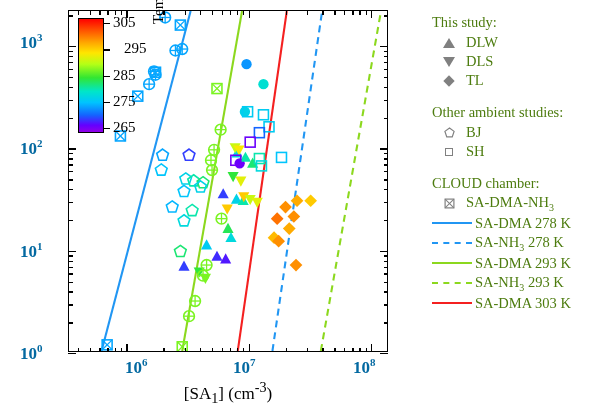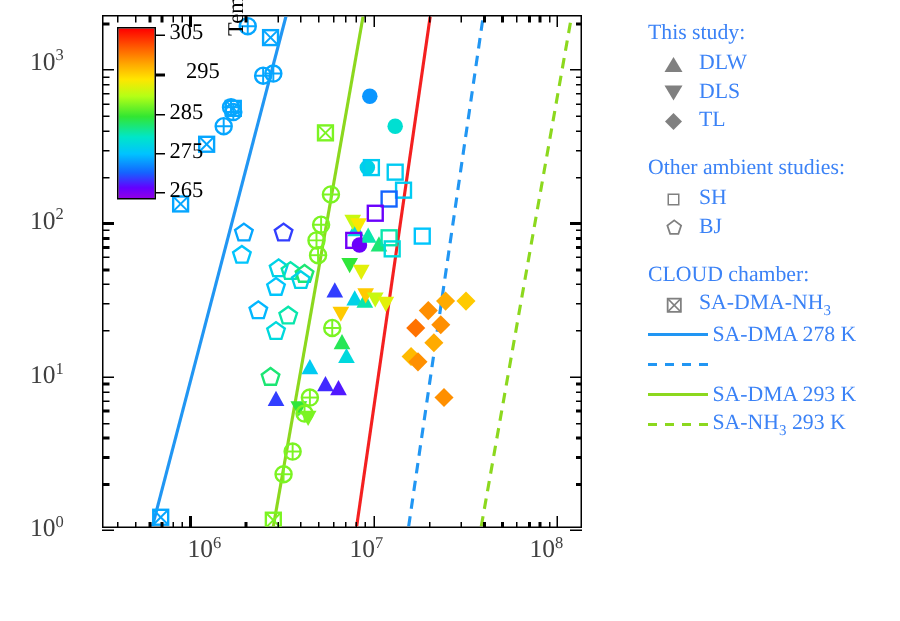--- a/index.html
+++ b/index.html
@@ -19,41 +19,41 @@
   .ytick.min{width:4.5px;}
   .ytickR{right:-1px;height:1.4px;}
   .ytickR.maj{width:8px;}
   .ytickR.min{width:4.5px;}
   .xtick{bottom:-1px;width:1.4px;}
   .xtick.maj{height:8px;}
   .xtick.min{height:4.5px;}
   .xtickT{top:-1px;width:1.4px;}
   .xtickT.maj{height:8px;}
   .xtickT.min{height:4.5px;}
-  .axlabel{position:absolute;font-size:17px;color:#404040;white-space:nowrap;}
+  .axlabel{position:absolute;font-size:17px;color:#0369a1;white-space:nowrap;font-weight:bold;}
   .axlabel sup{font-size:11px;}
 
   #xaxis-title{position:absolute;left:0;top:379px;width:456px;text-align:center;
                font-size:17px;white-space:nowrap;}
 
   
   #cbar{position:absolute;left:78px;top:18px;width:26px;height:115px;
         border:1.1px solid #000;box-sizing:border-box;
         background:linear-gradient(to bottom,
            #ff0000 0%,#ff5a00 11%,#ffa800 21%,#ffe600 30%,
            #b4ff16 40%,#32e632 52%,#00e6c8 64%,#00c3ff 74%,
            #1464ff 85%,#6400ff 94%,#9000e6 100%);}
   .cbtick{position:absolute;width:6px;height:1.3px;background:#000;}
   .cblab{position:absolute;font-size:15px;color:#000;white-space:nowrap;}
   #cbtitle{position:absolute;left:150px;top:24px;font-size:15px;
            transform:rotate(-90deg);transform-origin:left top;white-space:nowrap;}
 
   
   #legend{position:absolute;left:432px;top:14px;width:168px;
-          font-size:14.5px;color:#3b82f6;}
+          font-size:14.5px;color:#4d7c0f;}
   .lg-head{margin-top:0;margin-bottom:2px;white-space:nowrap;}
   .lg-head.gap{margin-top:14px;}
   .lg-row{display:flex;align-items:center;height:19px;white-space:nowrap;}
   .lg-sym{width:34px;display:flex;justify-content:center;align-items:center;
           flex:0 0 34px;}
   .lg-txt{white-space:nowrap;}
   .lg-txt sub{font-size:10px;}
   .lg-line{width:40px;height:0;flex:0 0 40px;margin-right:3px;}
   .lg-row.lin{height:20px;}
 
@@ -318,20 +318,21 @@
 
   <div class="axlabel" id="yl3" style="left:20px;top:31px;">10<sup>3</sup></div>
   <div class="axlabel" id="yl2" style="left:20px;top:137px;">10<sup>2</sup></div>
   <div class="axlabel" id="yl1" style="left:20px;top:240px;">10<sup>1</sup></div>
   <div class="axlabel" id="yl0" style="left:20px;top:342px;">10<sup>0</sup></div>
 
   <div class="axlabel" id="xl6" style="left:125px;top:356px;">10<sup>6</sup></div>
   <div class="axlabel" id="xl7" style="left:233px;top:356px;">10<sup>7</sup></div>
   <div class="axlabel" id="xl8" style="left:353px;top:356px;">10<sup>8</sup></div>
 
+  <div id="xaxis-title">[SA<sub>1</sub>] (cm<sup>-3</sup>)</div>
 
   <div id="cbar"></div>
   <div id="cbticks">
       <div class="cbtick" style="left: 104px; top: 23.2px;"></div>
       <div class="cblab" style="left: 113px; top: 14.2px;">305</div>
       <div class="cbtick" style="left: 104px; top: 49.4px;"></div>
       <div class="cblab" style="left: 113px; top: 40.4px; margin-left: 11px;">295</div>
       <div class="cbtick" style="left: 104px; top: 75.5px;"></div>
       <div class="cblab" style="left: 113px; top: 66.5px;">285</div>
       <div class="cbtick" style="left: 104px; top: 101.6px;"></div>
@@ -359,31 +360,31 @@
     <div class="lg-row">
       <span class="lg-sym">
           <i class="g-dia"></i>
         </span>
       <span class="lg-txt">TL</span>
     </div>
 
     <div class="lg-head gap">Other ambient studies:</div>
     <div class="lg-row">
       <span class="lg-sym">
-          <i class="g-sq"></i>
-        </span>
-      <span class="lg-txt">SH</span>
-    </div>
-    <div class="lg-row">
-      <span class="lg-sym">
         <svg class="g-pent" viewBox="0 0 12 12">
             <polygon points="6,1 11,4.8 9,10.8 3,10.8 1,4.8" fill="none" stroke="#808080" stroke-width="1.3"></polygon>
           </svg>
       </span>
       <span class="lg-txt">BJ</span>
+    </div>
+    <div class="lg-row">
+      <span class="lg-sym">
+          <i class="g-sq"></i>
+        </span>
+      <span class="lg-txt">SH</span>
     </div>
 
     <div class="lg-head gap">CLOUD chamber:</div>
     <div class="lg-row">
       <span class="lg-sym">
         <svg class="g-xsq" viewBox="0 0 12 12">
           <rect x="1.2" y="1.2" width="9.6" height="9.6" fill="none" stroke="#808080" stroke-width="1.3"></rect>
           <line x1="1.2" y1="1.2" x2="10.8" y2="10.8" stroke="#808080" stroke-width="1.1"></line>
           <line x1="10.8" y1="1.2" x2="1.2" y2="10.8" stroke="#808080" stroke-width="1.1"></line>
         </svg>
@@ -391,24 +392,29 @@
       <span class="lg-txt"><span>SA-DMA-NH</span><sub>3</sub><span></span></span>
     </div>
 
     <div id="linelegend">
         <div class="lg-row lin">
           <span class="lg-line" style="border-top: 2.4px solid rgb(33, 150, 243);"></span>
           <span class="lg-txt">SA-DMA 278 K</span>
         </div>
         <div class="lg-row lin">
           <span class="lg-line" style="border-top: 2.4px dashed rgb(33, 150, 243);"></span>
+          <span class="lg-txt">SA-NH<sub>3</sub> 278 K</span>
         </div>
         <div class="lg-row lin">
           <span class="lg-line" style="border-top: 2.4px solid rgb(140, 216, 30);"></span>
           <span class="lg-txt">SA-DMA 293 K</span>
         </div>
         <div class="lg-row lin">
           <span class="lg-line" style="border-top: 2.4px dashed rgb(140, 216, 30);"></span>
           <span class="lg-txt">SA-NH<sub>3</sub> 293 K</span>
         </div>
+        <div class="lg-row lin">
+          <span class="lg-line" style="border-top: 2.4px solid rgb(244, 32, 32);"></span>
+          <span class="lg-txt">SA-DMA 303 K</span>
+        </div>
       </div>
   </div>
 </div>
 
 </body></html>

